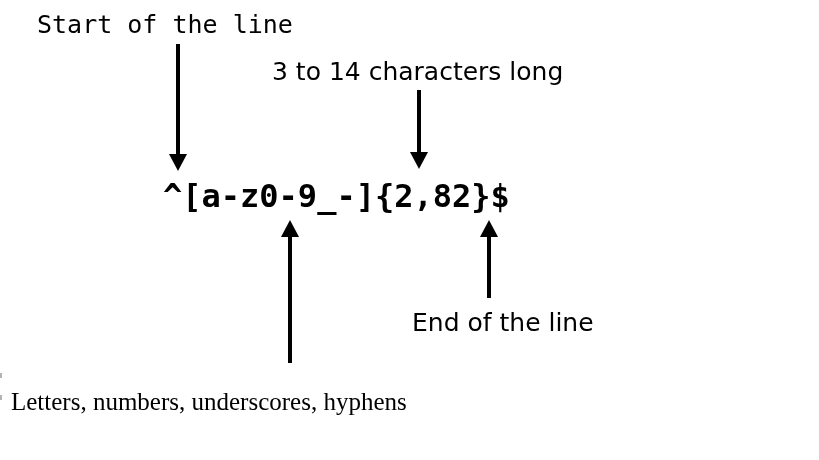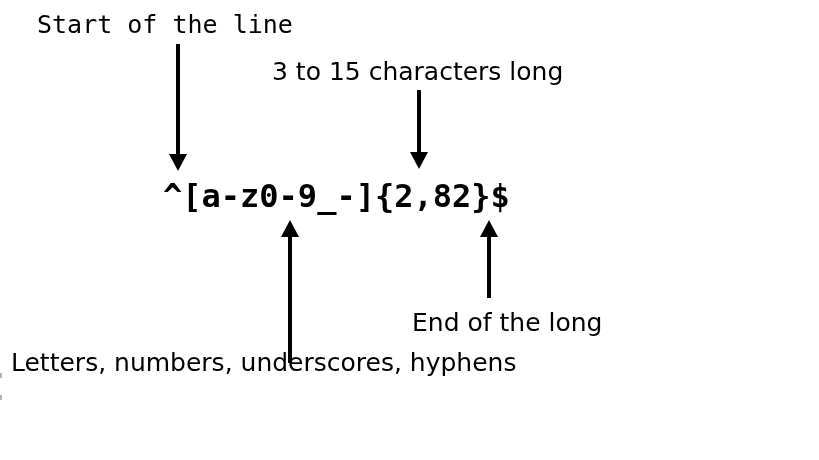--- a/index.html
+++ b/index.html
@@ -57,40 +57,40 @@
   .arrow.up .head    { top: 0; border-bottom: 17px solid #000000; }
 
   .a1 { left: 168px; top: 44px;  width: 20px; height: 127px; }
   .a2 { left: 409px; top: 90px;  width: 20px; height: 79px;  }
   .a3 { left: 280px; top: 220px; width: 20px; height: 143px; }
   .a4 { left: 479px; top: 220px; width: 20px; height: 78px;  }
 
   .l-start   { left: 37px;  top: 10px;  }
   .l-length  { left: 272px; top: 57px;  }
   .l-end     { left: 412px; top: 308px; }
-  .l-letters { left: 11px;  top: 348px; }
+  .l-letters { left: 11px;  top: 387px; font-family: Liberation Serif, serif; }
 
   .edge-artifact {
     position: absolute;
     left: 0;
     width: 2px;
     height: 5px;
     background: #b3b3b3;
   }
   .e1 { top: 373px; }
   .e2 { top: 395px; }
 </style>
 </head>
 <body>
 
 <div class="canvas">
 
   <div class="label mono l-start">Start of the line</div>
 
-  <div class="label l-length">3 to 15 characters long</div>
+  <div class="label l-length">3 to 14 characters long</div>
 
   <div class="arrow down a1">
     <div class="shaft"></div>
     <div class="head"></div>
   </div>
 
   <div class="arrow down a2">
     <div class="shaft"></div>
     <div class="head"></div>
   </div>
@@ -100,20 +100,20 @@
   <div class="arrow up a3">
     <div class="shaft"></div>
     <div class="head"></div>
   </div>
 
   <div class="arrow up a4">
     <div class="shaft"></div>
     <div class="head"></div>
   </div>
 
-  <div class="label l-end">End of the long</div>
+  <div class="label l-end">End of the line</div>
 
   <div class="label l-letters">Letters, numbers, underscores, hyphens</div>
 
   <div class="edge-artifact e1"></div>
   <div class="edge-artifact e2"></div>
 
 </div>
 
 </body></html>

